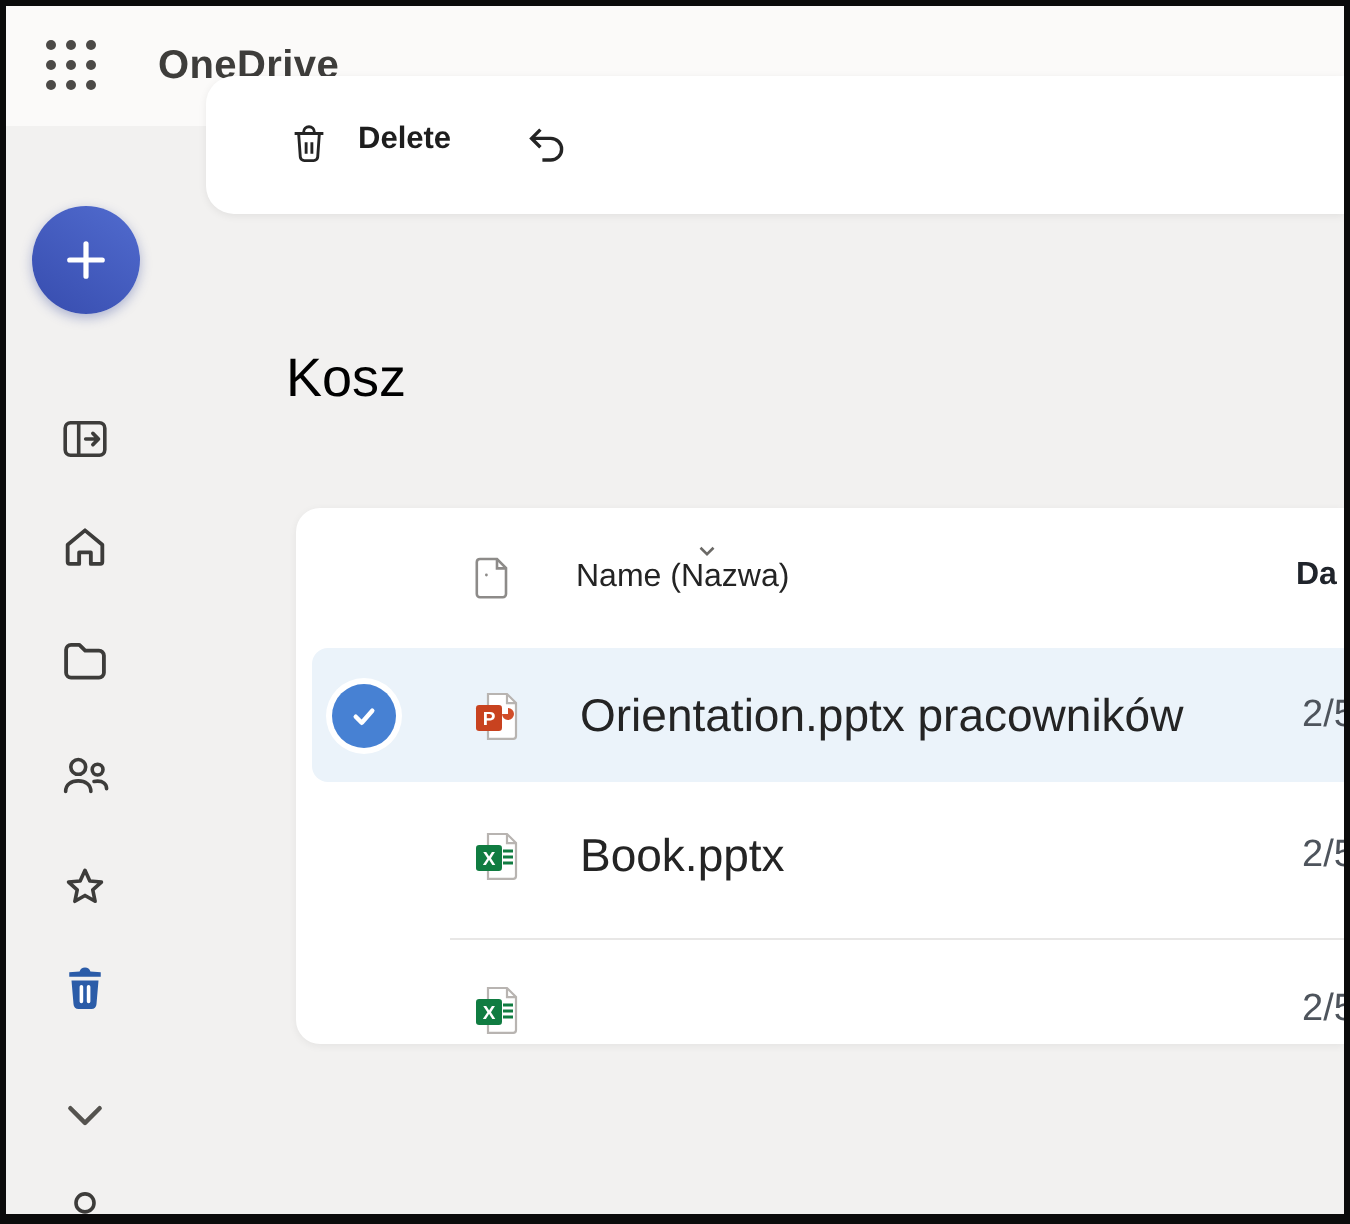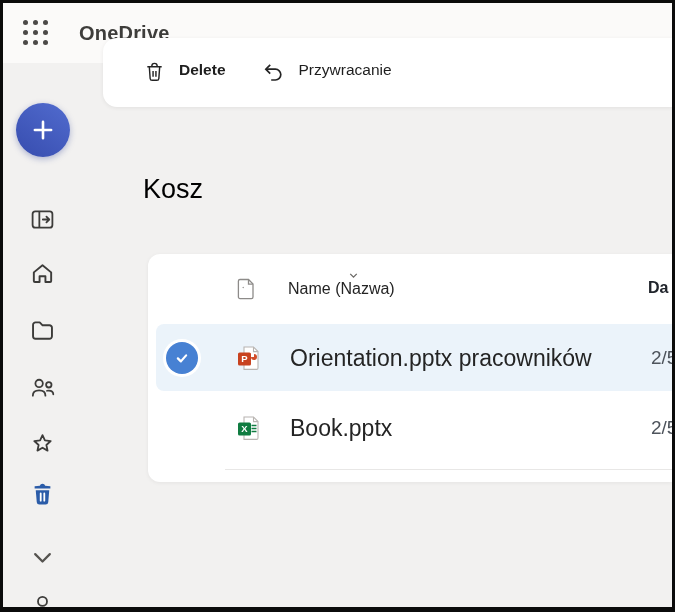--- a/index.html
+++ b/index.html
@@ -50,21 +50,21 @@
   .tb-btn .lbl{ font-size:15.5px; color:#1e1e1e; }
   .tb-btn.primary .lbl{ font-weight:700; }
 
   
   .page-title{
     position:absolute; left:140px; top:171px; font-size:27px; font-weight:400; color:#000000;
   }
 
   
   .card{
-    position:absolute; left:145px; top:251px; right:0; height:228px;
+    position:absolute; left:145px; top:251px; right:0; height:268px;
     background:#fff; border-radius:12px 0 0 12px;
     box-shadow:0 1px 4px rgba(0,0,0,.06); overflow:hidden;
   }
   .thead{ position:absolute; left:0; top:0; right:0; height:68px; }
   .thead .col-icon{ position:absolute; left:88px; top:24px; }
   .thead .col-name{ position:absolute; left:140px; top:26px; font-size:16px; color:#242424; }
   .thead .sort{ position:absolute; left:199px; top:15px; }
   .thead .col-date{ position:absolute; left:500px; top:25px; font-size:16px; font-weight:700; color:#20242b; white-space:nowrap; }
 
   .row{ position:absolute; left:0; right:0; height:73px; cursor:pointer; }
@@ -178,21 +178,20 @@
         <path d="M9.2 5.3 a2.8 2.8 0 0 1 5.6 0 M4.5 6 h15 M6.6 6 l.85 12.2 a2.1 2.1 0 0 0 2.1 1.95 h4.9 a2.1 2.1 0 0 0 2.1 -1.95 L17.4 6"></path>
         <path d="M10.5 10.5 v6 M13.5 10.5 v6"></path>
       </svg>
       <span class="lbl">Delete</span>
     </button>
     <button class="tb-btn">
       <svg width="24" height="24" viewBox="0 0 24 24" fill="none" stroke="#242424" stroke-width="1.7">
         <path d="M8.2 3.8 L3.8 8.2 L8.2 12.6"></path>
         <path d="M4.2 8.2 H13.4 a5.4 5.4 0 0 1 0 10.8 H9.2"></path>
       </svg>
-      <span class="lbl">Przywracanie</span>
     </button>
   </div>
 
   <h1 class="page-title">Kosz</h1>
 
   <div class="card">
 
     <div class="thead">
       <svg class="col-icon" width="20" height="22" viewBox="0 0 20 22" fill="none" stroke="#8d8b89" stroke-width="1.3">
         <path d="M4 1.5 h8.5 L17 6 v13 a1.6 1.6 0 0 1 -1.6 1.6 H4 a1.6 1.6 0 0 1 -1.6 -1.6 v-16 A1.6 1.6 0 0 1 4 1.5 Z"></path>

